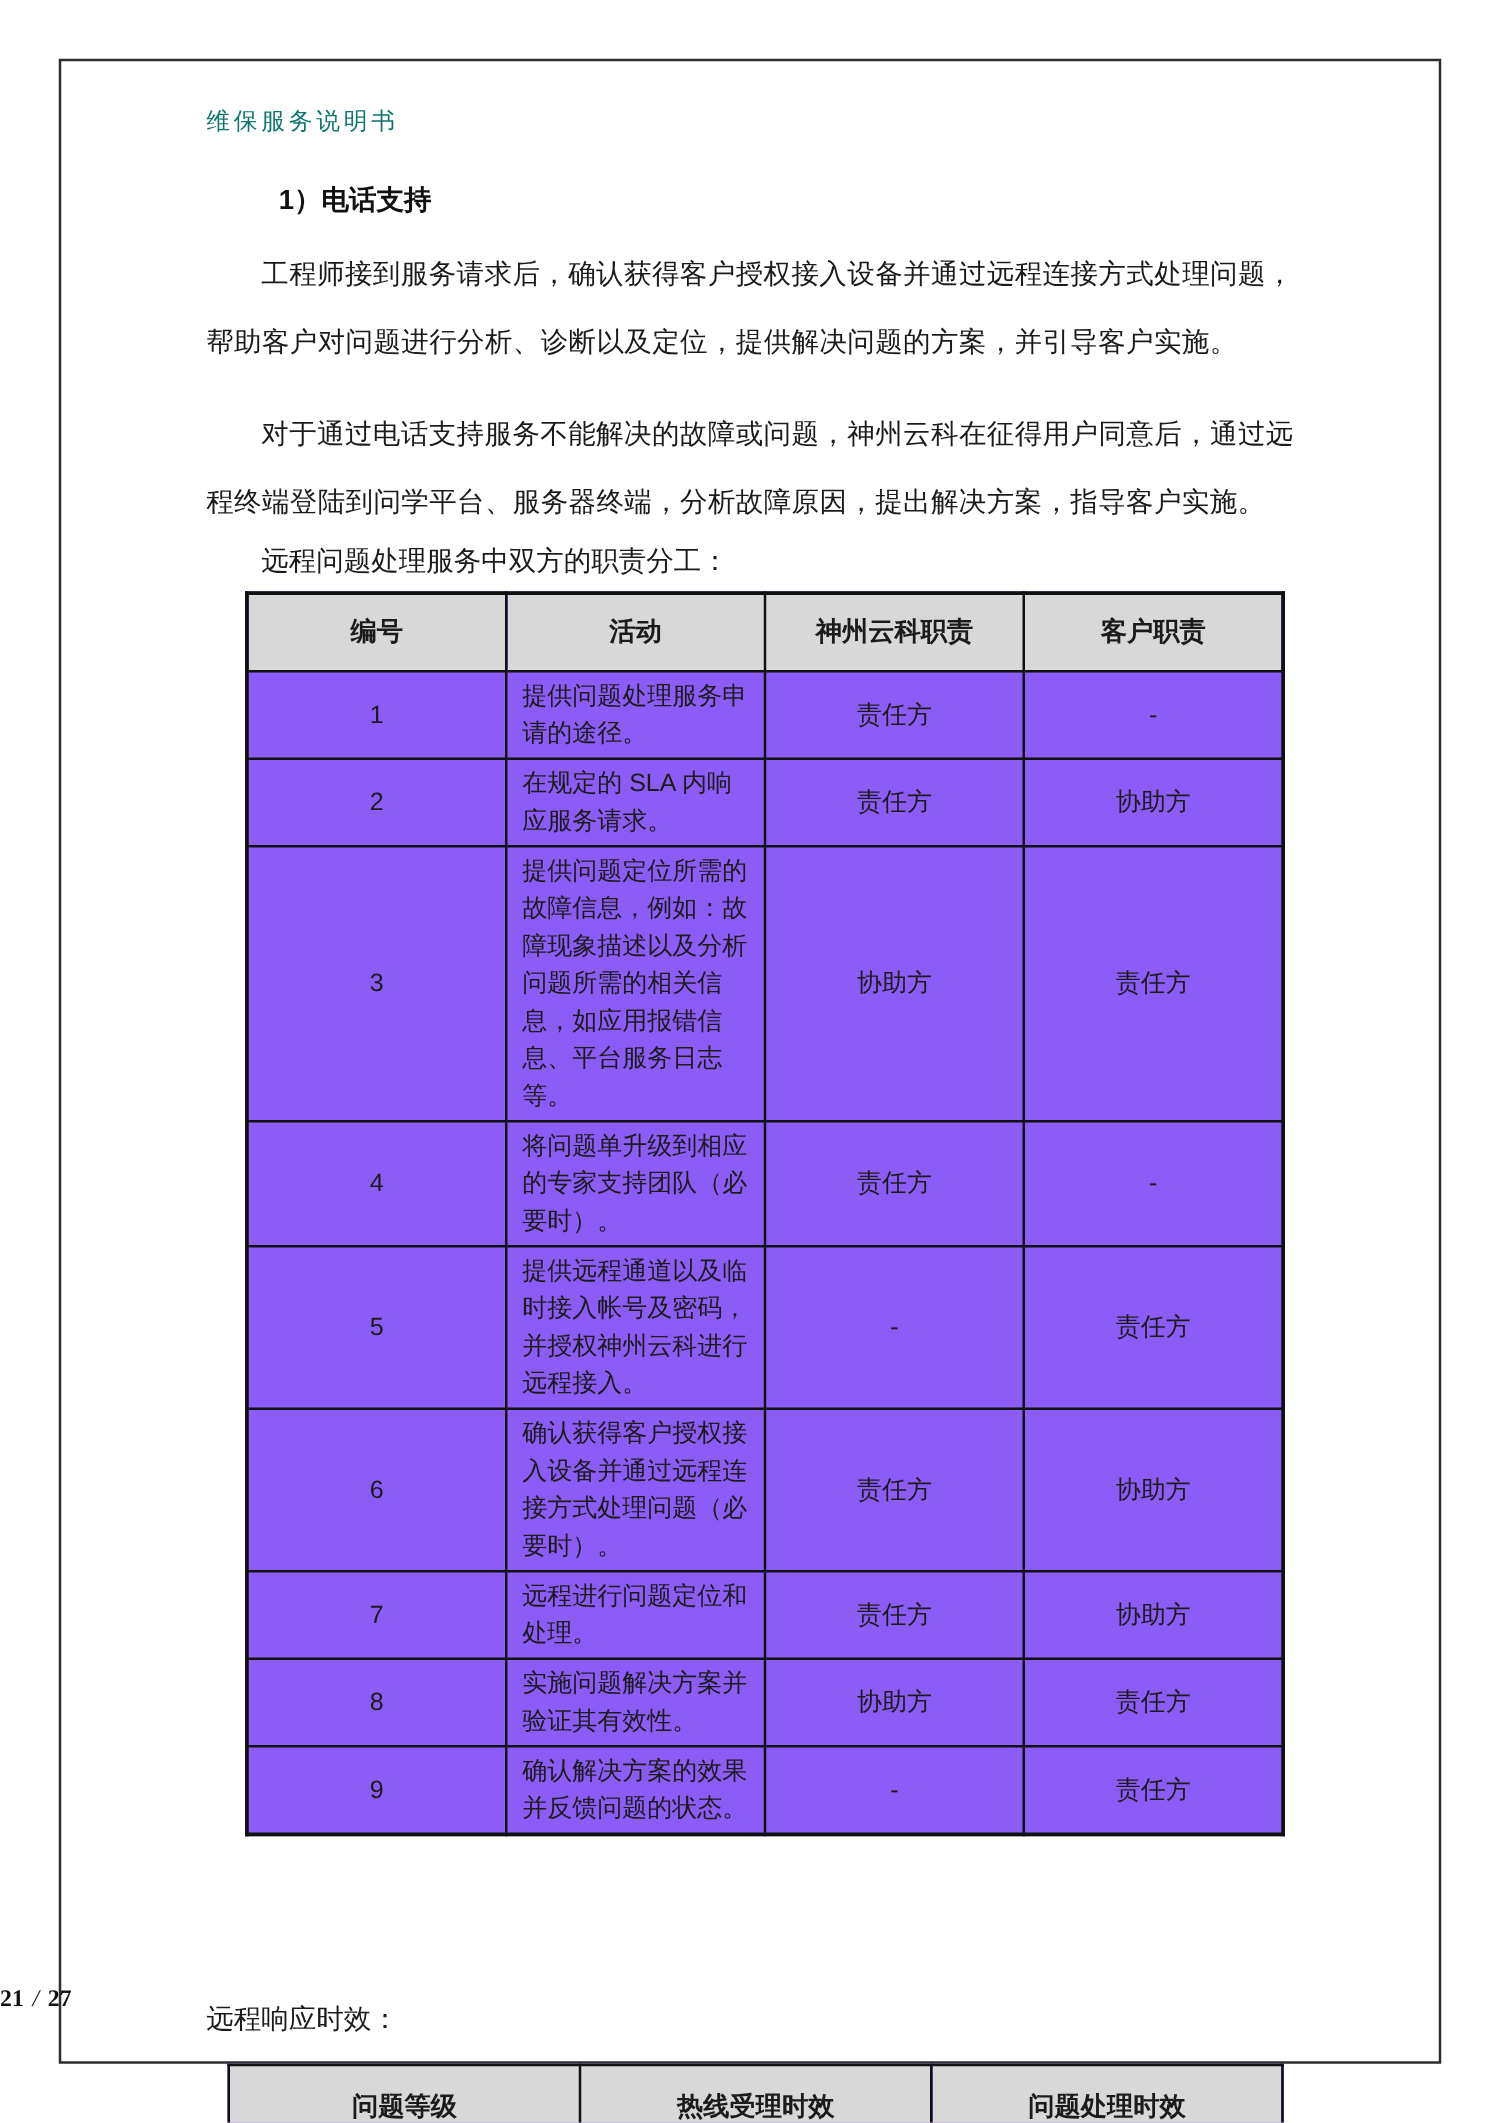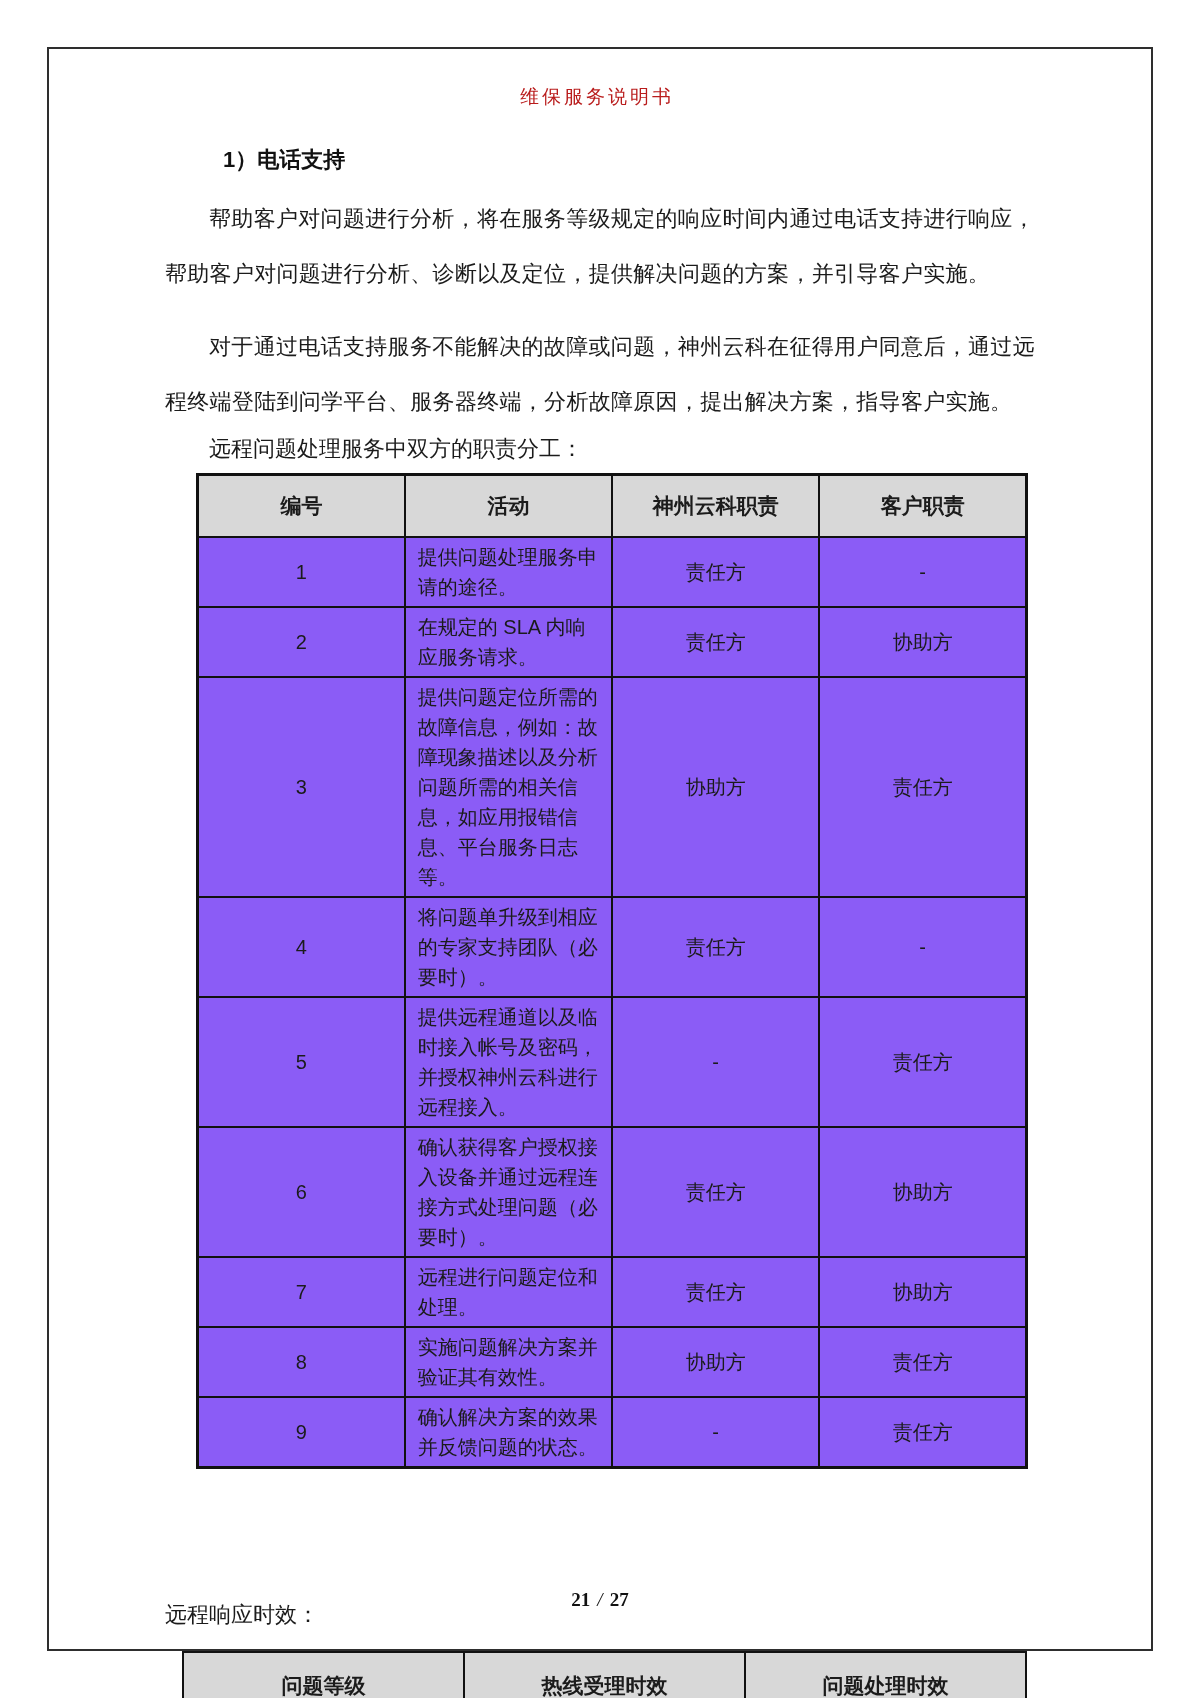--- a/index.html
+++ b/index.html
@@ -16,26 +16,26 @@
     width:1106px; height:1604px;
     border:2px solid #2e2e2e;
     background:transparent;
   }
   .content {
     position:absolute; left:165px; top:0;
     width:870px;
   }
   .doc-header {
     margin-top:84px;
-    text-align:center;
+    text-align:left;
     padding-right:6px;
     font-family:"Liberation Serif", serif;
     font-size:19px;
     letter-spacing:3px;
-    color:#b91c1c;
+    color:#0f766e;
   }
   .sec-heading {
     margin-top:37px;
     padding-left:58px;
     font-size:22px;
     font-weight:bold;
     line-height:26px;
     color:#111;
   }
   .sec-heading.sec2 { margin-top:19px; }
@@ -98,21 +98,21 @@
   .t2 {
     width:845px;
     margin-left:17px;
     margin-top:20px;
     border:2px solid #111;
   }
   .t2 thead tr { height:68px; }
   .doc-footer {
     position:absolute; top:1589px; left:0;
     width:100%;
-    text-align:center;
+    text-align:left;
     font-family:"Liberation Serif", serif;
     font-size:19px;
     font-weight:bold;
     color:#111;
   }
   .doc-footer .sep {
     font-weight:normal;
     font-style:italic;
     padding:0 7px;
   }
@@ -120,21 +120,21 @@
 </head>
 <body>
 
 <div class="page-border"></div>
 
 <div class="content">
 
   <div class="doc-header">维保服务说明书</div>
 
   <div class="sec-heading">1）电话支持</div>
-  <p class="body-para">帮助客户对问题进行分析，将在服务等级规定的响应时间内通过电话支持进行响应，帮助客户对问题进行分析、诊断以及定位，提供解决问题的方案，并引导客户实施。</p>
+  <p class="body-para">工程师接到服务请求后，确认获得客户授权接入设备并通过远程连接方式处理问题，帮助客户对问题进行分析、诊断以及定位，提供解决问题的方案，并引导客户实施。</p>
 
   <p class="body-para">对于通过电话支持服务不能解决的故障或问题，神州云科在征得用户同意后，通过远程终端登陆到问学平台、服务器终端，分析故障原因，提出解决方案，指导客户实施。</p>
   <p class="lead-line">远程问题处理服务中双方的职责分工：</p>
 
   <table class="t1">
     <thead>
       <tr>
         <th>编号</th>
         <th>活动</th>
         <th>神州云科职责</th>

